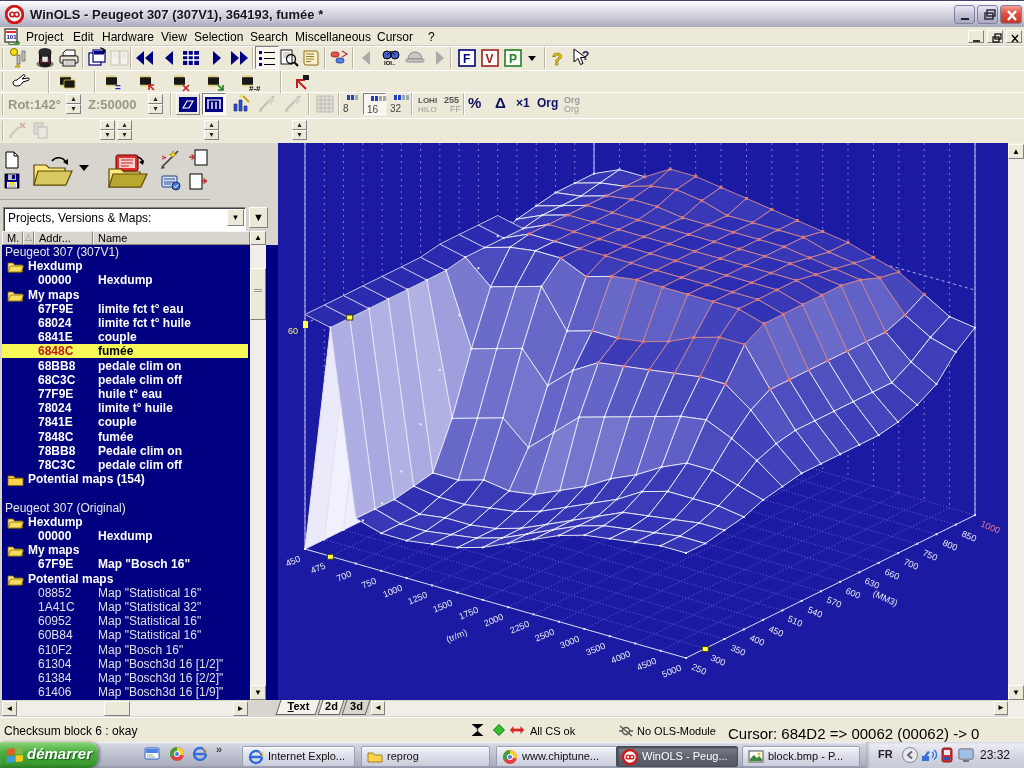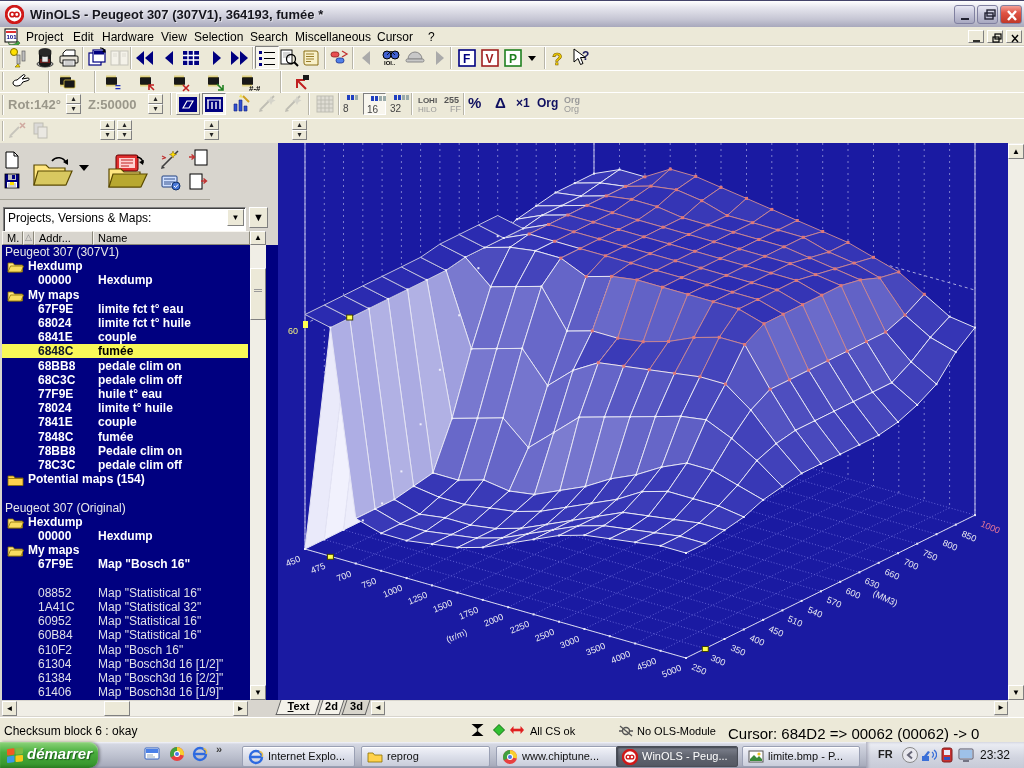--- a/index.html
+++ b/index.html
@@ -448,21 +448,21 @@
         </div>
         <div class="lrow" style="top:71.0px">
           <span class="laddr">68024</span>
           <span class="lname">limite fct t° huile</span>
         </div>
         <div class="lrow" style="top:85.2px">
           <span class="laddr">6841E</span>
           <span class="lname">couple</span>
         </div>
         <div class="lrow lsel" style="top:99.4px">
-          <span class="laddr" style="color:#0f172a">6848C</span>
+          <span class="laddr" style="color:#b91c1c">6848C</span>
           <span class="lname" style="color:#000">fumée</span>
         </div>
         <div class="lrow" style="top:113.60000000000001px">
           <span class="laddr">68BB8</span>
           <span class="lname">pedale clim on</span>
         </div>
         <div class="lrow" style="top:127.80000000000001px">
           <span class="laddr">68C3C</span>
           <span class="lname">pedale clim off</span>
         </div>
@@ -515,20 +515,27 @@
         <div class="lrow" style="top:298.1999999999999px">
           <span class="lfold"><svg width="17" height="13" viewBox="0 0 17 13">
               <path d="M1 3 h5 l1.5 2 h8 v7 h-14.5z" fill="#ffe680" stroke="#8a7000" stroke-width="0.8"></path>
               <path d="M3.5 6 h13 l-2.5 6 h-13z" fill="#f8dc60" stroke="#8a7000" stroke-width="0.8"></path>
             </svg></span>
           <span class="lfoldtxt">My maps</span>
         </div>
         <div class="lrow" style="top:312.39999999999986px">
           <span class="laddr">67F9E</span>
           <span class="lname">Map "Bosch 16"</span>
+        </div>
+        <div class="lrow" style="top:326.59999999999985px">
+          <span class="lfold"><svg width="17" height="13" viewBox="0 0 17 13">
+              <path d="M1 3 h5 l1.5 2 h8 v7 h-14.5z" fill="#ffe680" stroke="#8a7000" stroke-width="0.8"></path>
+              <path d="M3.5 6 h13 l-2.5 6 h-13z" fill="#f8dc60" stroke="#8a7000" stroke-width="0.8"></path>
+            </svg></span>
+          <span class="lfoldtxt">Potential maps</span>
         </div>
         <div class="lrow" style="top:340.79999999999984px">
           <span class="laddr lreg">08852</span>
           <span class="lname lreg">Map "Statistical 16"</span>
         </div>
         <div class="lrow" style="top:354.99999999999983px">
           <span class="laddr lreg">1A41C</span>
           <span class="lname lreg">Map "Statistical 32"</span>
         </div>
         <div class="lrow" style="top:369.1999999999998px">
@@ -1249,21 +1256,21 @@
             <path d="M4.2 8 a1.9 1.9 0 1 0 3.8 0 a1.9 1.9 0 1 0 -3.8 0 M8 8 a1.9 1.9 0 1 0 3.8 0 a1.9 1.9 0 1 0 -3.8 0" fill="none" stroke="#d01818" stroke-width="1.4"></path>
           </svg></span>
 <span style="position:absolute;left:25px;top:3px;font-size:11px;color:#fff">WinOLS - Peug...</span>
       </div>
 <div style="position:absolute;left:742px;top:4px;width:118px;height:21px;border-radius:2px;background:linear-gradient(#f2f3f9,#dcdfea 50%,#c9cdda);border:1px solid #9aa0b4;box-shadow:inset 0 1px 0 #fff;overflow:hidden;white-space:nowrap">
 <span style="position:absolute;left:5px;top:2px"><svg width="16" height="16" viewBox="0 0 16 16">
             <rect x="1" y="2" width="14" height="11" fill="#fff" stroke="#555"></rect>
             <path d="M2 10 l4-4 l3 3 l2-2 l3 3 v2 h-12z" fill="#3a8a3a"></path>
             <circle cx="11" cy="5" r="1.6" fill="#e8c020"></circle>
           </svg></span>
-<span style="position:absolute;left:25px;top:3px;font-size:11px;color:#101010">limite.bmp - P...</span>
+<span style="position:absolute;left:25px;top:3px;font-size:11px;color:#101010">block.bmp - P...</span>
       </div>
 </div>
 <div style="position:absolute;left:866px;top:742px;width:158px;height:38px;background:linear-gradient(#eef0f6,#d2d5e0 40%,#bfc2d0 90%,#a8acba);box-shadow:inset 2px 0 3px rgba(80,80,110,.35)">
 <span style="position:absolute;left:12px;top:6px;font-size:11px;font-weight:bold;color:#202020">FR</span>
 <svg style="position:absolute;left:36px;top:5px" width="16" height="16" viewBox="0 0 16 16">
         <circle cx="8" cy="8" r="7.5" fill="#e8e8ee" stroke="#888"></circle>
         <path d="M10 4.5 L6 8 l4 3.5" stroke="#667" stroke-width="2" fill="none"></path>
       </svg>
 <svg style="position:absolute;left:55px;top:6px" width="16" height="15" viewBox="0 0 16 15">
         <rect x="1" y="8" width="7" height="5" fill="#3a6fd8"></rect>

